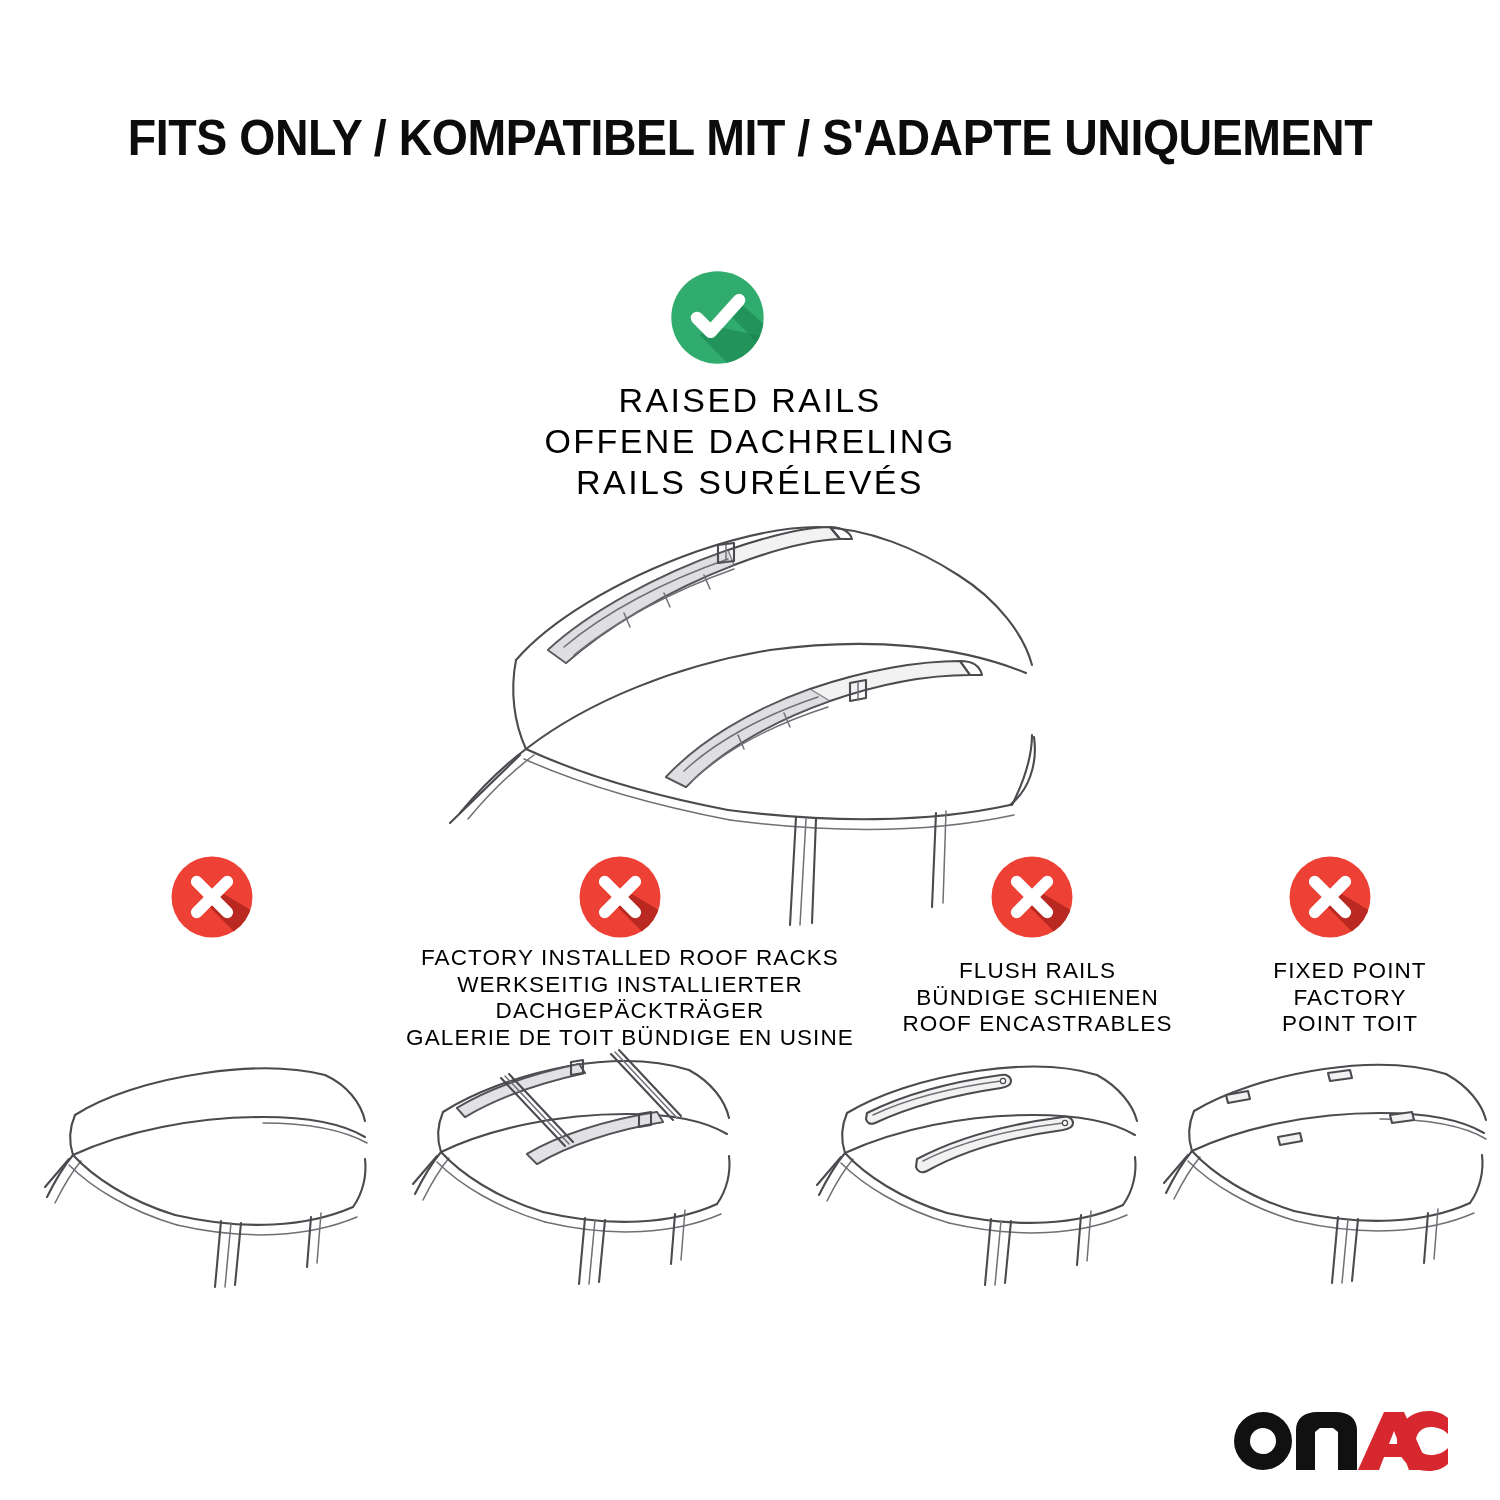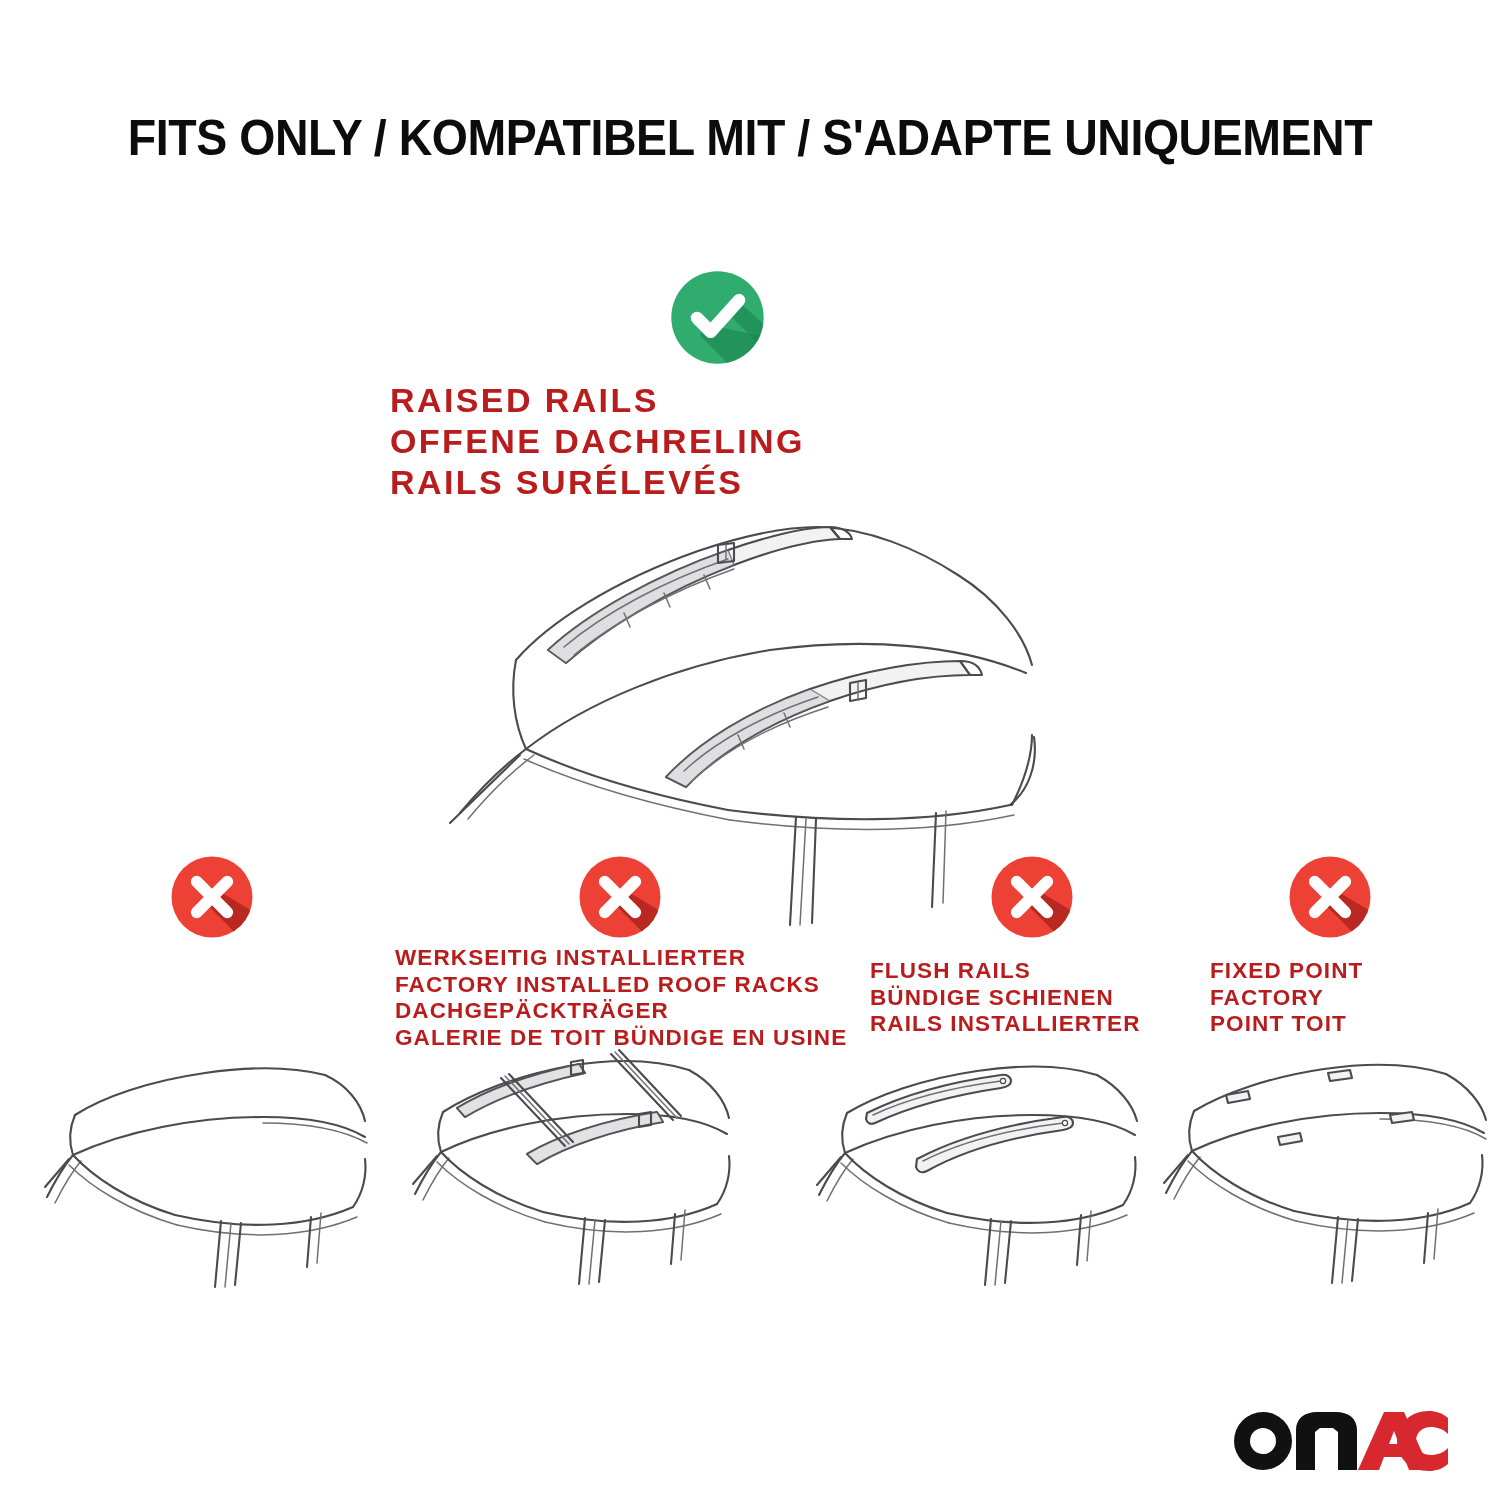--- a/index.html
+++ b/index.html
@@ -21,22 +21,22 @@
     transform:scaleX(0.93);
     white-space:nowrap;
   }
 
   
   .badge{position:absolute;}
   .badge svg{display:block;}
 
   
   .label{
-    position:absolute;text-align:left;
-    font-weight:700;color:#b91c1c;
+    position:absolute;text-align:center;
+    font-weight:400;color:#000000;
     letter-spacing:1.6px;
   }
   .label div{white-space:nowrap;}
 
   .label-hero{
     left:390px;top:380px;width:720px;
     font-size:34px;line-height:41px;letter-spacing:2.4px;
   }
   .label-sm{font-size:22.5px;line-height:26.5px;letter-spacing:1.1px;}
 
@@ -227,30 +227,30 @@
       </g>
       <g stroke="#ffffff" stroke-width="13" stroke-linecap="round">
         <line x1="33" y1="33" x2="67" y2="67"></line>
         <line x1="67" y1="33" x2="33" y2="67"></line>
       </g>
     </svg>
   </div>
 
 
   <div class="label label-sm label-c2">
+    <div>FACTORY INSTALLED ROOF RACKS</div>
     <div>WERKSEITIG INSTALLIERTER</div>
-    <div>FACTORY INSTALLED ROOF RACKS</div>
     <div>DACHGEPÄCKTRÄGER</div>
     <div>GALERIE DE TOIT BÜNDIGE EN USINE</div>
   </div>
 
   <div class="label label-sm label-c3">
     <div>FLUSH RAILS</div>
     <div>BÜNDIGE SCHIENEN</div>
-    <div>RAILS INSTALLIERTER</div>
+    <div>ROOF ENCASTRABLES</div>
   </div>
 
   <div class="label label-sm label-c4">
     <div>FIXED POINT</div>
     <div>FACTORY</div>
     <div>POINT TOIT</div>
   </div>
 
   <div class="art art-c1">
     <svg width="355" height="220" viewBox="0 0 355 220" aria-hidden="true">

